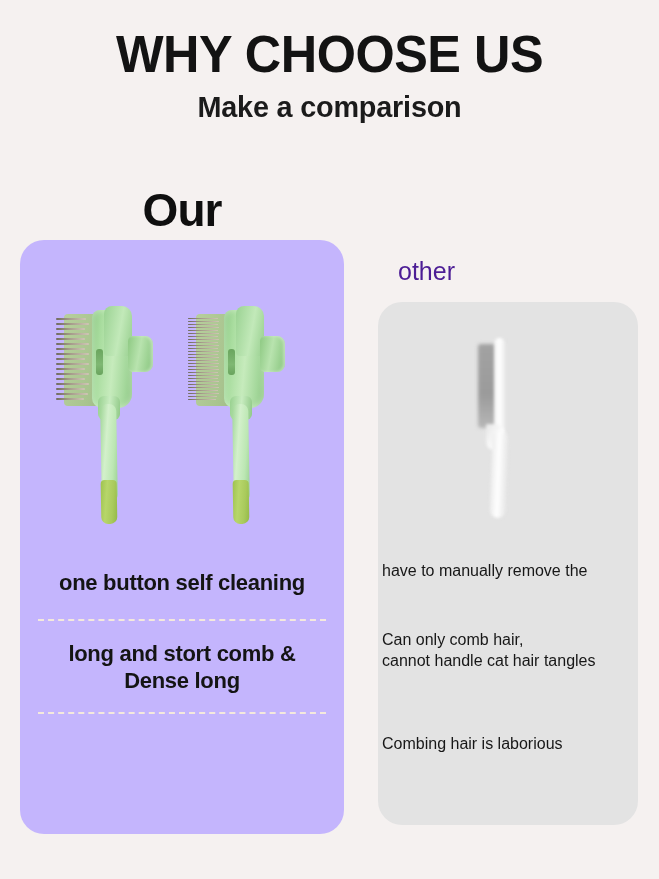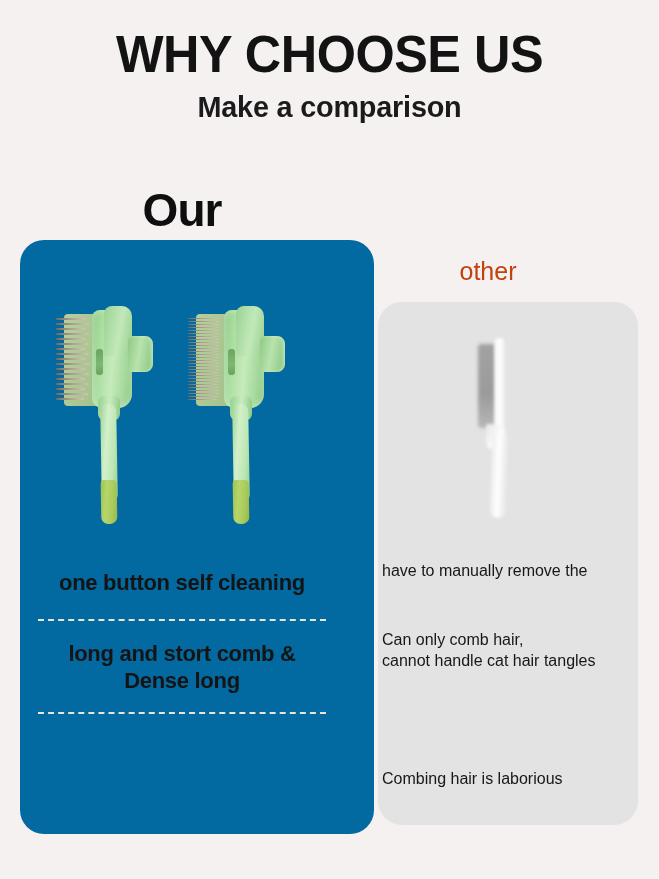--- a/index.html
+++ b/index.html
@@ -55,40 +55,39 @@
     width: 324px;
     text-align: center;
     font-size: 46px;
     font-weight: bold;
     color: #0f0f0f;
     letter-spacing: -1px;
   }
   .other-label {
     position: absolute;
     top: 257px;
-    left: 358px;
+    left: 398px;
     width: 260px;
-    text-align: center;
+    text-align: left;
     font-size: 25px;
     font-weight: normal;
-    color: #c2410c;
+    color: #4c1d95;
   }
 
   
   .card {
     position: absolute;
     border-radius: 24px;
   }
   .card-ours {
     left: 20px;
     top: 240px;
     width: 324px;
     height: 594px;
-    background: #0369a1;
-    padding-left: 30px;
+    background: #c4b5fd;
   }
   .card-other {
     left: 378px;
     top: 302px;
     width: 260px;
     height: 523px;
     background: #e3e3e3;
   }
 
   
@@ -293,21 +292,21 @@
     top: 258px;
     width: 260px;
   }
   .ofeat {
     color: #171717;
     font-size: 16px;
     line-height: 1.32;
     padding: 0 4px;
   }
   .ofeat-2 { margin-top: 48px; }
-  .ofeat-3 { margin-top: 97px; }
+  .ofeat-3 { margin-top: 62px; }
 </style>
 </head>
 <body>
 
 <div class="page">
 
   <div class="header">
     <div class="title">WHY CHOOSE US</div>
     <div class="subtitle">Make a comparison</div>
   </div>

